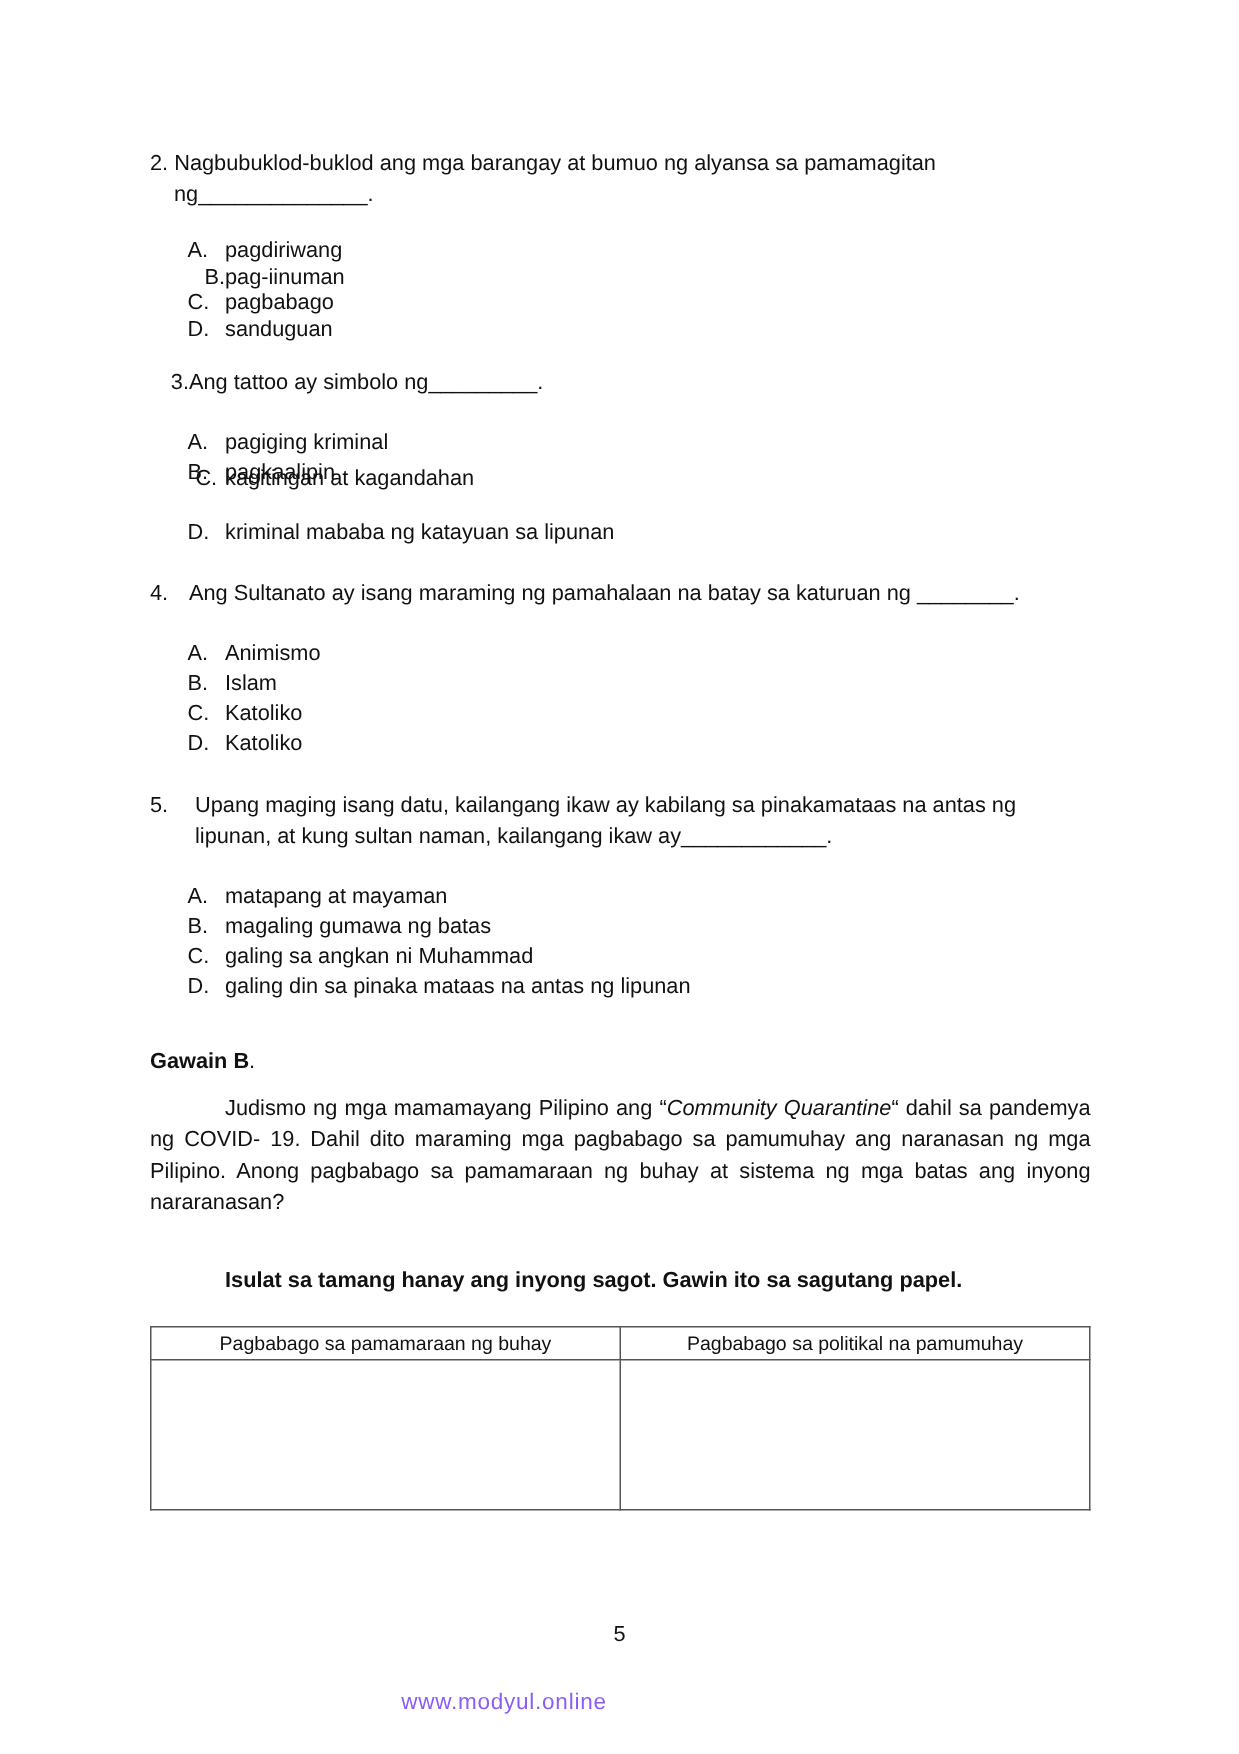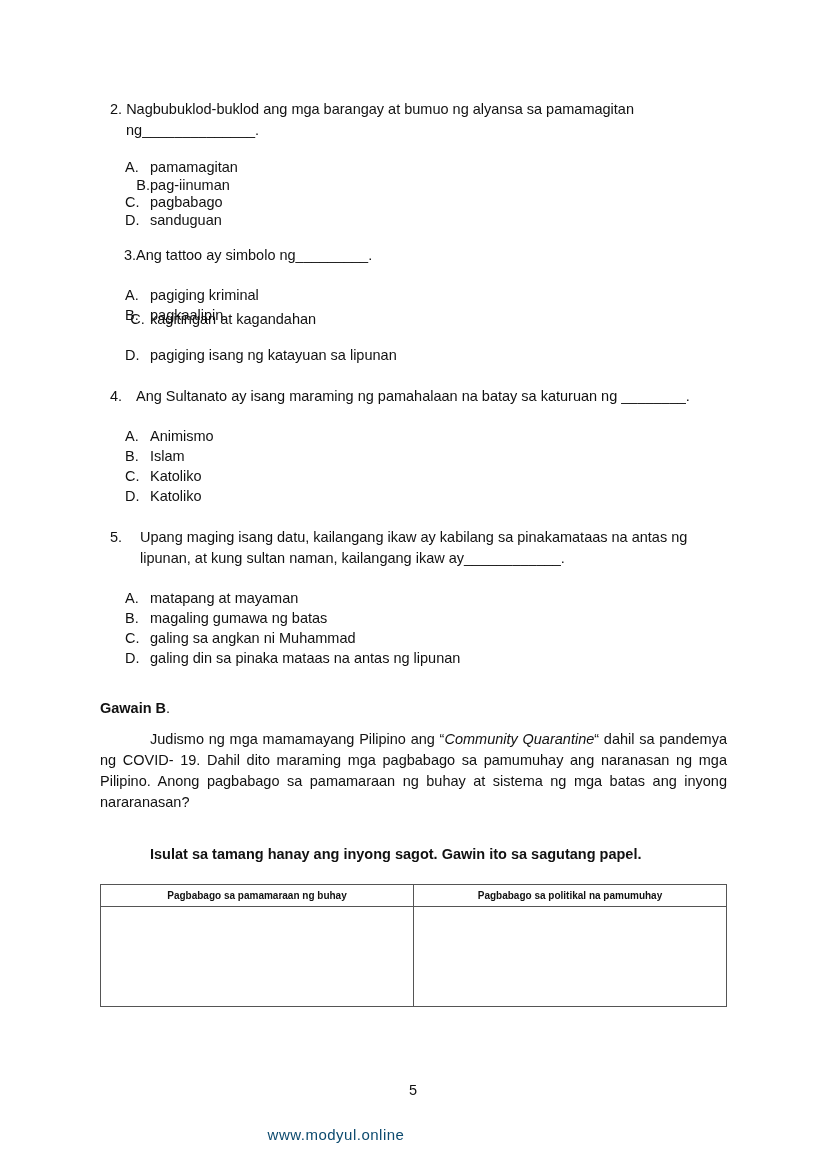--- a/index.html
+++ b/index.html
@@ -1,50 +1,50 @@
 <!DOCTYPE html>
 <html><head>
 <meta charset="utf-8">
 <style>
   html, body { margin: 0; padding: 0; background: #ffffff; }
   body { width: 826px; height: 1169px; position: relative; overflow: hidden;
          font-family: "Liberation Sans", sans-serif; color: #111; font-size: 14.5px; }
   .abs { position: absolute; white-space: nowrap; }
-  .q-line { position: absolute; white-space: nowrap; line-height: 20px; margin-left: 10px; }
+  .q-line { position: absolute; white-space: nowrap; line-height: 20px; }
   .opt { position: absolute; white-space: nowrap; line-height: 18px; }
   .opt .letter { display: inline-block; width: 25px; }
   .para { position: absolute; left: 100px; width: 627px; line-height: 21px; text-align: justify; }
   .para .indent { display: inline-block; width: 50px; }
   table.answer { position: absolute; left: 100px; top: 884px; width: 627px; border-collapse: collapse; }
   table.answer th, table.answer td { border: 1px solid #555; width: 50%; }
-  table.answer th { font-weight: bold; height: 21px; padding: 0; font-size: 10px; text-align: center; }
+  table.answer th { font-weight: normal; height: 21px; padding: 0; font-size: 13px; text-align: center; }
   table.answer td { height: 99px; padding: 0; }
   .page-num { position: absolute; left: 0; width: 826px; top: 1082px; text-align: center; font-size: 14.5px; }
-  .watermark { position: absolute; left: 0; width: 672px; top: 1126px; text-align: center; font-size: 15px; color: #0c4a6e; letter-spacing: 0.5px; }
+  .watermark { position: absolute; left: 0; width: 672px; top: 1126px; text-align: center; font-size: 15px; color: #8b5cf6; letter-spacing: 0.5px; }
 </style>
 </head>
 <body>
 
 <div class="q-line" style="left:100px; top:99px;">
   <span>2.</span>
   <span>Nagbubuklod-buklod ang mga barangay at bumuo ng alyansa sa pamamagitan</span>
 </div>
 <div class="q-line" style="left:116px; top:120px;">ng______________.</div>
-<div class="opt" style="left:125px; top:158px;"><span class="letter">A.</span><span>pamamagitan</span></div>
+<div class="opt" style="left:125px; top:158px;"><span class="letter">A.</span><span>pagdiriwang</span></div>
 <div class="opt" style="left:125px; top:176px;text-align:right;"><span class="letter">B.</span><span>pag-iinuman</span></div>
 <div class="opt" style="left:125px; top:193px;"><span class="letter">C.</span><span>pagbabago</span></div>
 <div class="opt" style="left:125px; top:211px;"><span class="letter">D.</span><span>sanduguan</span></div>
 
 <div class="q-line" style="left:100px; top:245px;text-align:right;">
   <span style="display:inline-block; width:26px;">3.</span><span>Ang tattoo ay simbolo ng_________.</span>
 </div>
 <div class="opt" style="left:125px; top:286px;"><span class="letter">A.</span><span>pagiging kriminal</span></div>
 <div class="opt" style="left:125px; top:306px;"><span class="letter">B.</span><span>pagkaalipin</span></div>
 <div class="opt" style="left:125px; top:310px;text-align:center;"><span class="letter">C.</span><span>kagitingan at kagandahan</span></div>
-<div class="opt" style="left:125px; top:346px;"><span class="letter">D.</span><span>pagiging isang ng katayuan sa lipunan</span></div>
+<div class="opt" style="left:125px; top:346px;"><span class="letter">D.</span><span>kriminal mababa ng katayuan sa lipunan</span></div>
 
 <div class="q-line" style="left:100px; top:386px;">
   <span style="display:inline-block; width:26px;">4.</span><span>Ang Sultanato ay isang maraming ng pamahalaan na batay sa katuruan ng ________.</span>
 </div>
 <div class="opt" style="left:125px; top:427px;"><span class="letter">A.</span><span>Animismo</span></div>
 <div class="opt" style="left:125px; top:447px;"><span class="letter">B.</span><span>Islam</span></div>
 <div class="opt" style="left:125px; top:467px;"><span class="letter">C.</span><span>Katoliko</span></div>
 <div class="opt" style="left:125px; top:487px;"><span class="letter">D.</span><span>Katoliko</span></div>
 
 <div class="q-line" style="left:100px; top:527px;">

